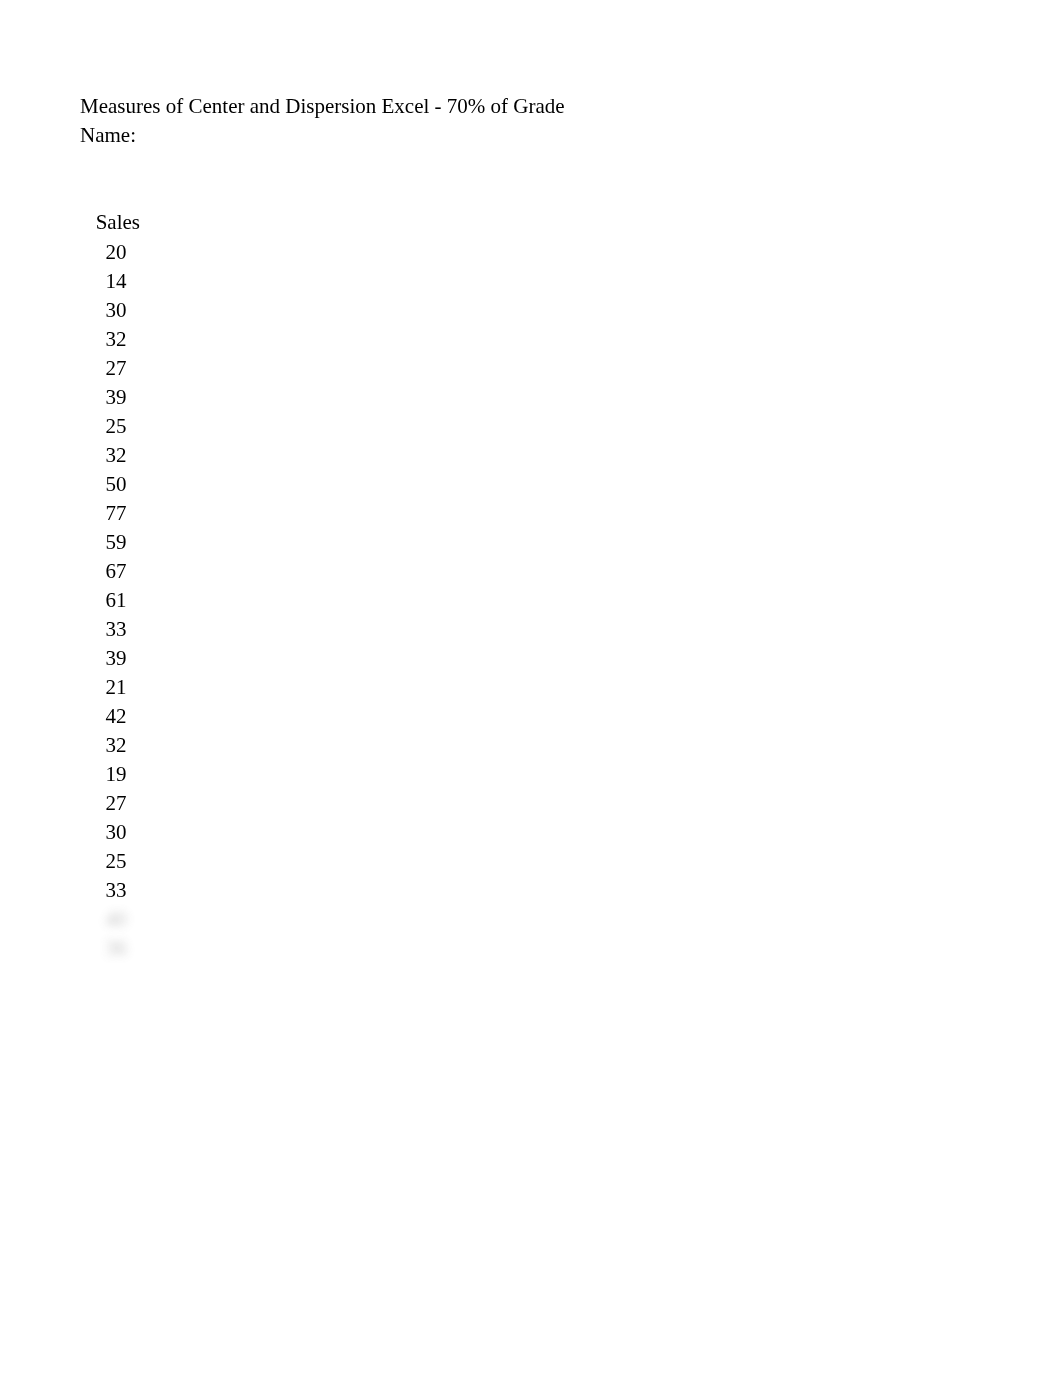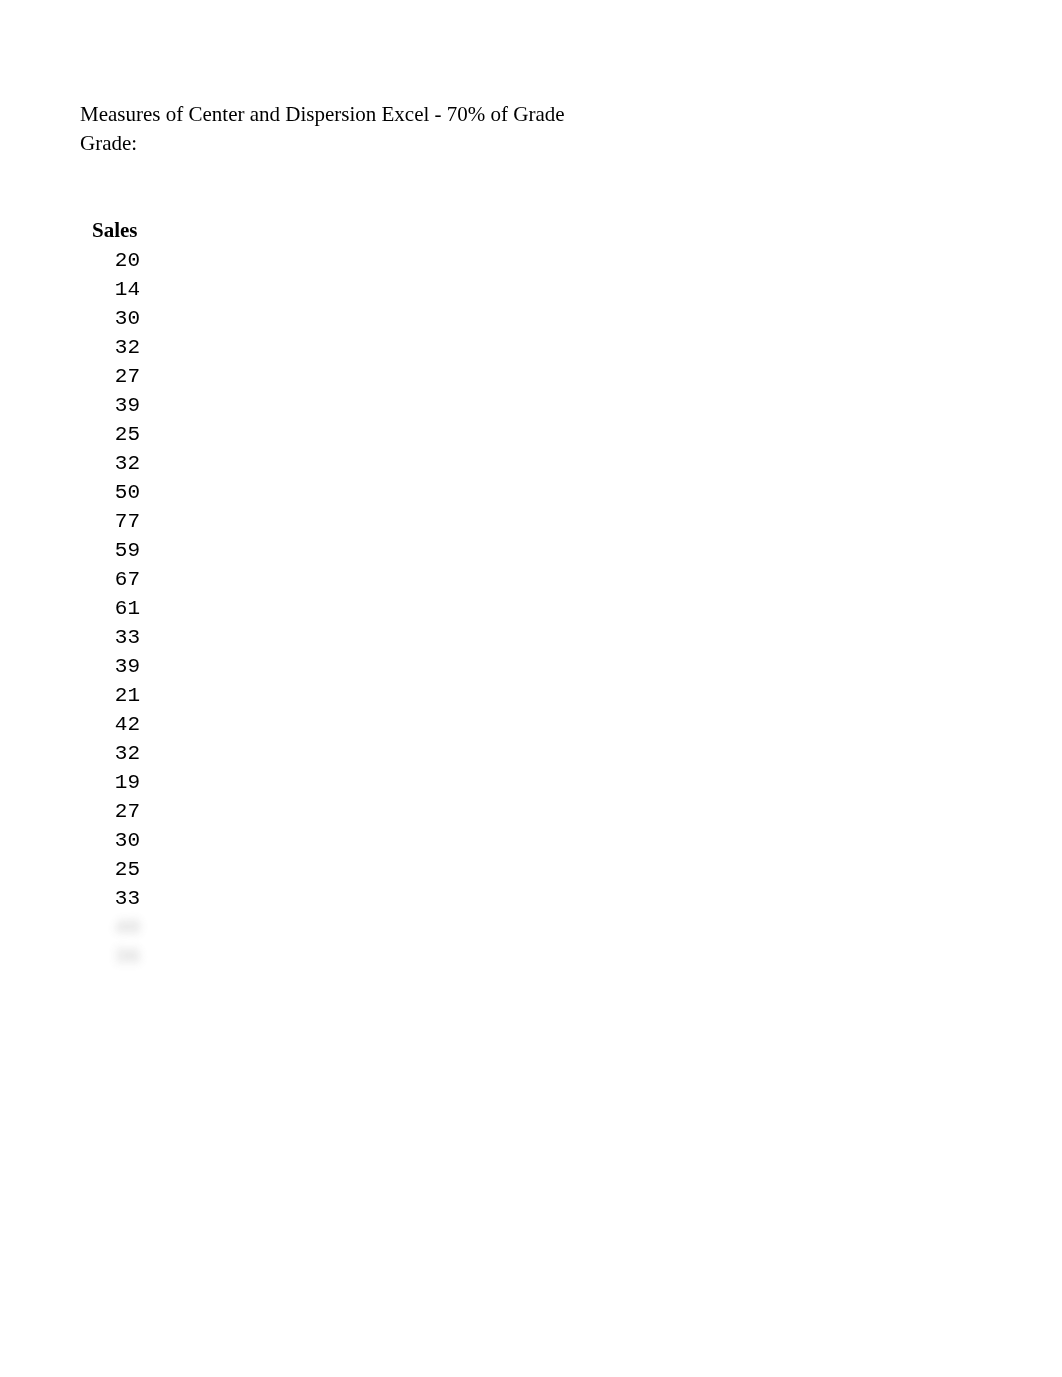--- a/index.html
+++ b/index.html
@@ -11,63 +11,61 @@
       width: 1062px;
       height: 1377px;
       background: #ffffff;
       font-family: "Times New Roman", Times, serif;
       font-size: 21px;
       color: #000000;
       position: relative;
     }
     .content {
       position: absolute;
-      top: 100px;
+      top: 92px;
       left: 80px;
     }
     .header-line {
       line-height: 29px;
       white-space: nowrap;
     }
     .field-line {
       line-height: 29px;
     }
     .table-wrap {
       margin-top: 58px;
       margin-left: 12px;
     }
     .sales-header {
-      text-align: left;
+      text-align: right;
       width: 48px;
       line-height: 29px;
       border-bottom: 1px solid rgba(0,0,0,0);
-      font-weight: bold;
     }
     .sales-header-inner {
       display: inline-block;
     }
     .cell {
-      text-align: right;
+      text-align: center;
       width: 48px;
       line-height: 29px;
       font-variant-numeric: lining-nums;
-      font-family: Liberation Mono, monospace;
     }
     .blur {
       filter: blur(5px);
       opacity: 0.45;
       color: #777;
     }
   </style>
 </head>
 <body>
 
 <div class="content">
   <div class="header-line">Measures of Center and Dispersion Excel - 70% of Grade</div>
-  <div class="field-line">Grade:</div>
+  <div class="field-line">Name:</div>
 
   <div class="table-wrap">
     <div class="sales-header">
       <span class="sales-header-inner">Sales</span>
     </div>
     <div class="cell">20</div>
     <div class="cell">14</div>
     <div class="cell">30</div>
     <div class="cell">32</div>
     <div class="cell">27</div>

